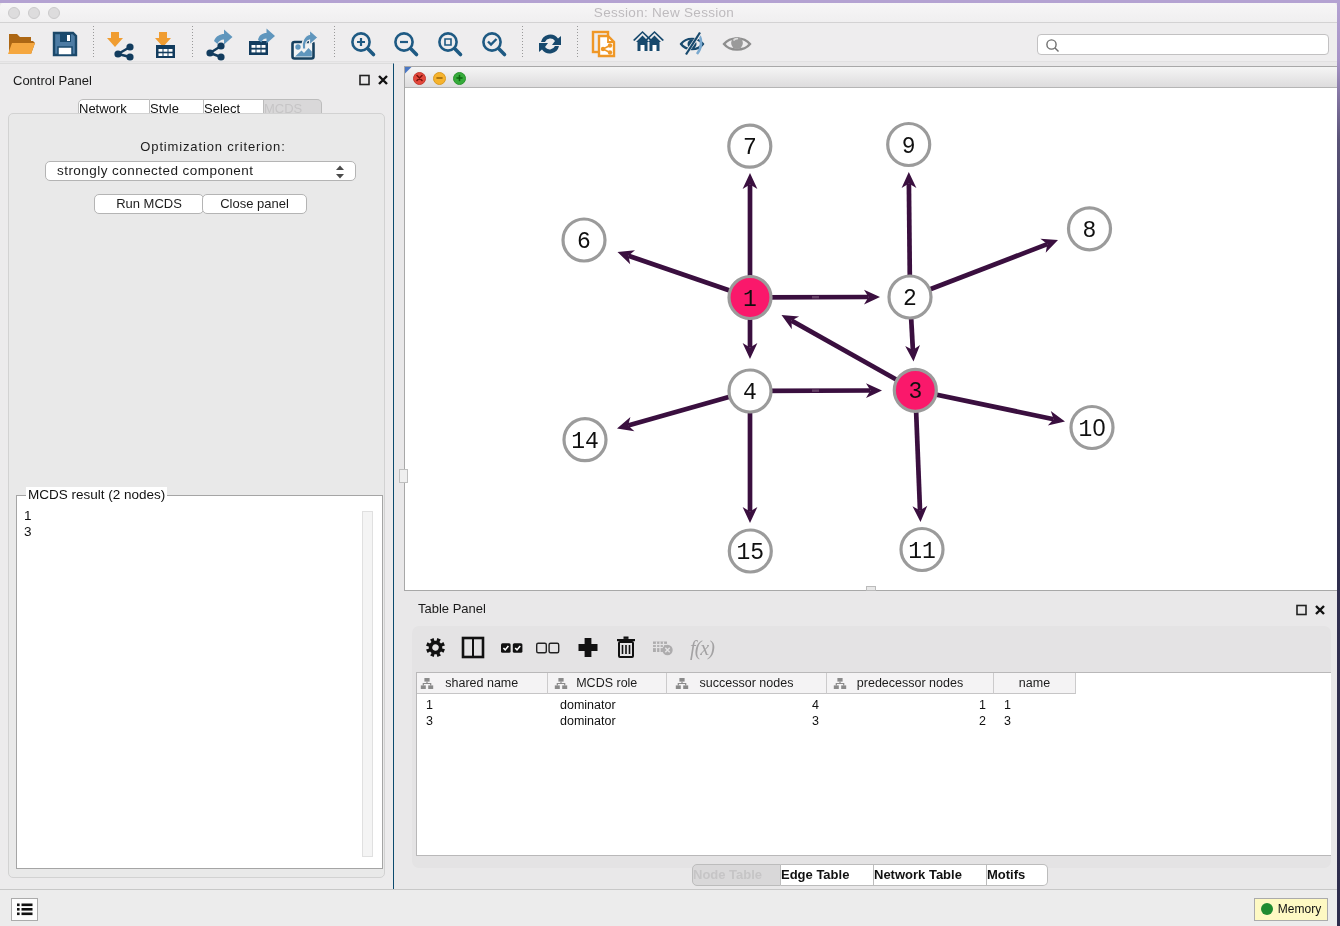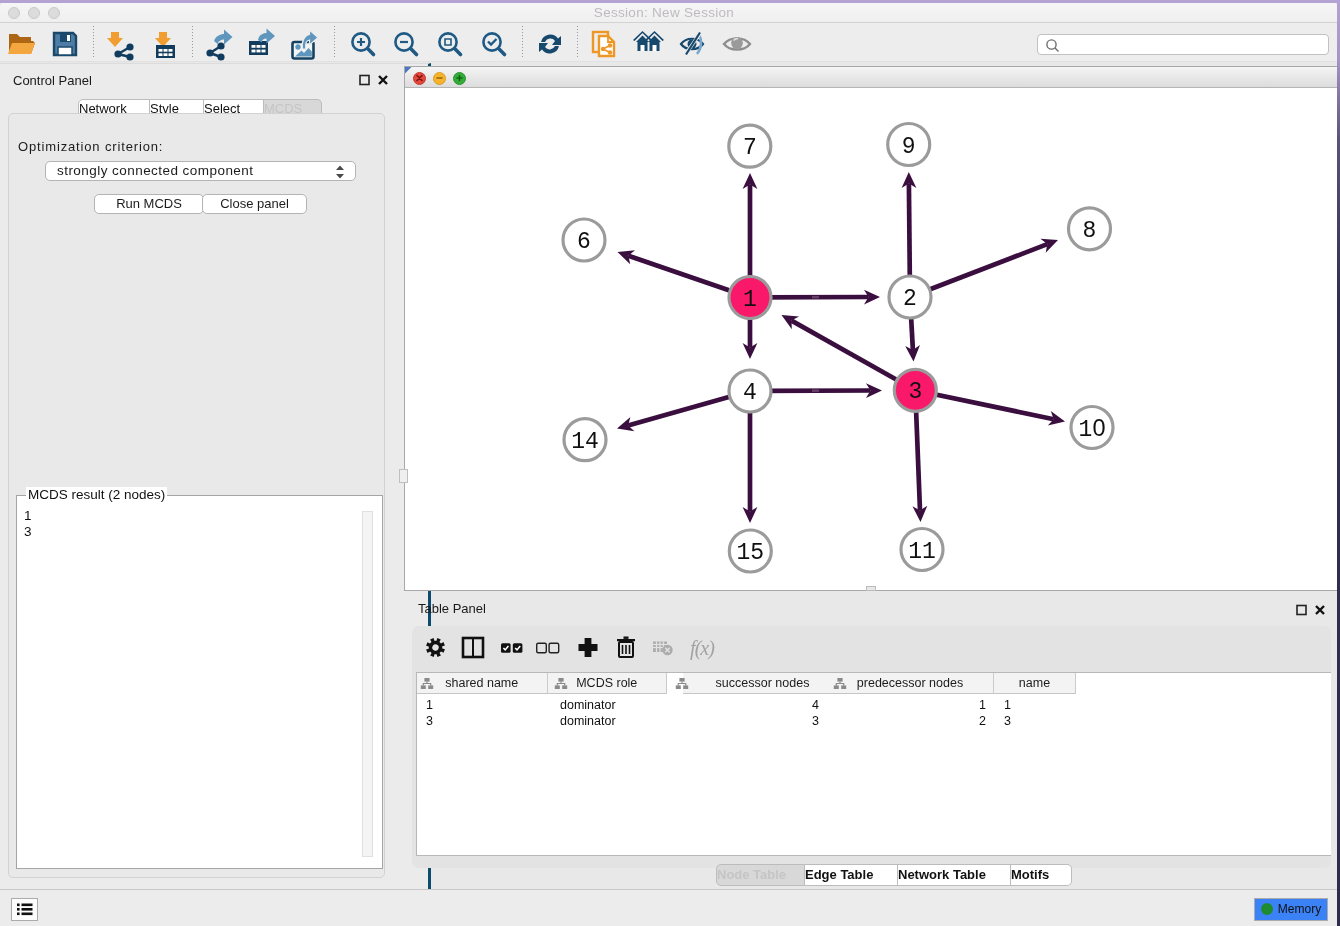--- a/index.html
+++ b/index.html
@@ -10,29 +10,29 @@
 #purpletop { left:0; top:0; width:1340px; height:3px; background:#b4a2d2; }
 #rightsliver { right:0; top:0; width:3px; height:926px; background:linear-gradient(#b4a2d2 0px,#a793c7 60px,#5a5378 140px,#312f50 300px,#2e2c4c 926px); }
 #titlebar { left:0; top:2px; width:1337px; height:20.5px; background:linear-gradient(#f7f6f7,#f0eff0); border-bottom:1px solid #d3d2d3; border-radius:5px 5px 0 0; }
 .tl { position:absolute; top:7px; width:12px; height:12px; border-radius:50%; background:#dddcdd; border:1px solid #cbcacb; box-sizing:border-box; }
 #titletext { position:absolute; left:0; right:12px; top:4.5px; text-align:center; font-size:13.5px; color:#bebbbe; letter-spacing:0.3px; }
 
 #toolbar { left:0; top:23px; width:1337px; height:39px; background:#eeedee; border-bottom:1px solid #e2e1e2; }
 .sep { position:absolute; top:3px; height:33px; width:1px; background-image:linear-gradient(#999 34%, rgba(0,0,0,0) 0%); background-size:1px 3px; }
 #searchbox { position:absolute; left:1037px; top:11px; width:292px; height:21px; background:#fff; border:1px solid #c2c1c2; border-radius:4px; }
 
-#cp { left:0; top:63px; width:393px; height:826px; background:#ecebec; border-top:1px solid #dcdcdc; border-right:3px solid #0c4a6e; box-sizing:content-box;padding-left:35px; }
+#cp { left:0; top:63px; width:393px; height:826px; background:#ecebec; border-top:1px solid #dcdcdc; border-right:1px solid #0c4a6e; box-sizing:content-box; }
 #cphead { position:absolute; left:13px; top:9px; font-size:13px; color:#1a1a1a; }
 .tabrow { position:absolute; display:flex; font-size:13px; }
 .tab { border:1px solid #bcbcbc; border-left:none; background:#fff; color:#111; text-align:left; line-height:18px; height:20px; }
 .tab.first { border-left:1px solid #bcbcbc; border-radius:5px 0 0 5px; }
 .tab.last { border-radius:0 5px 5px 0; }
 .tab.sel { background:#d9d8d9; color:#c6c5c6; }
 #cpbody { position:absolute; left:8px; top:49px; width:377px; height:765px; background:#e9e9e9; border:1px solid #d2d2d2; border-radius:5px; }
-#optlabel { position:absolute; left:0; width:100%; top:25px; text-indent:9px; font-size:13px; color:#1c1c1c; letter-spacing:0.85px; }
+#optlabel { position:absolute; left:12px; width:100%; top:25px; text-align:center; text-indent:9px; font-size:13px; color:#1c1c1c; letter-spacing:0.85px; }
 #combo { position:absolute; left:36px; top:47px; width:311px; height:20px; background:#fff; border:1px solid #b4b4b4; border-radius:5px; font-size:13.5px; color:#1c1c1c; line-height:18px; padding-left:11px; letter-spacing:0.45px; }
 .btn { position:absolute; top:80px; height:20px; background:#fff; border:1px solid #b4b4b4; border-radius:5px; font-size:13px; color:#1c1c1c; text-align:center; line-height:18px; }
 #mcdsbox { position:absolute; left:7px; top:381px; width:367px; height:374px; background:#fff; border:1px solid #a5a5a5; }
 #mcdslegend { position:absolute; left:9px; top:-9px; background:#fff; padding:0 2px; font-size:13.5px; color:#111; }
 #mcdstext { position:absolute; left:7px; top:12px; font-size:13.5px; color:#111; line-height:16px; }
 #mcdsscroll { position:absolute; right:9px; top:15px; width:11px; height:346px; background:#f4f4f4; border:1px solid #e0e0e0; }
 
 #frame { left:404px; top:66px; width:934px; height:525px; background:#fff; border:1px solid #a8a8a8; }
 #frametitle { position:absolute; left:0; top:0; width:100%; height:21px; background:linear-gradient(#f5f5f5,#dddcdd); border-bottom:1px solid #b5b5b5; }
 #frametext { position:absolute; left:4px; width:100%; top:4px; text-align:center; font-size:12.5px; font-weight:bold; color:#111; letter-spacing:0.3px; }
@@ -41,21 +41,21 @@
 #tp { left:394px; top:599px; width:943px; height:290px; }
 #tphead { position:absolute; left:24px; top:2px; font-size:13px; color:#1a1a1a; }
 #tpinner { position:absolute; left:18px; top:27px; width:919px; height:242px; background:#e4e3e4; border-radius:7px; }
 #tptable { position:absolute; left:22px; top:73px; width:915px; height:184px; background:#fff; border:1px solid #b9b8b9; border-right:none; }
 .hcell { position:absolute; top:0; height:21px; background:#f4f3f4; border-right:1px solid #cccbcc; border-bottom:1px solid #c6c5c6; font-size:12.5px; color:#1c1c1c; text-align:center; line-height:21px; }
 .rcell { position:absolute; font-size:12.5px; color:#111; height:16px; line-height:16px; }
 .bottomtabs { position:absolute; display:flex; font-size:13px; font-weight:bold; }
 
 #statusbar { left:0; top:889px; width:1337px; height:37px; background:#ececec; border-top:1px solid #c8c8c8; }
 #listbtn { position:absolute; left:11px; top:8px; width:27px; height:23px; background:#fdfdfd; border:1px solid #ababab; }
-#membtn { position:absolute; left:1254px; top:8px; width:74px; height:23px; background:#3b82f6; border:1px solid #ababab; font-size:12px; color:#111; text-align:center; line-height:21px; }
+#membtn { position:absolute; left:1254px; top:8px; width:74px; height:23px; background:#fef9c3; border:1px solid #ababab; font-size:12px; color:#111; text-align:center; line-height:21px; }
 svg text { font-family:"Liberation Mono", monospace; }
 </style>
 </head>
 <body>
 <div class="abs" id="titlebar"></div>
 <div class="abs" id="purpletop"></div>
 <div class="tl" style="left:8px;"></div>
 <div class="tl" style="left:28px;"></div>
 <div class="tl" style="left:48px;"></div>
 <div id="titletext">Session: New Session</div>
@@ -350,21 +350,21 @@
           </g>
           <circle cx="5.5" cy="2.5" r="5.2"></circle>
           <path d="M 3.3 0.3 L 7.7 4.7 M 7.7 0.3 L 3.3 4.7" stroke="#e4e3e4" stroke-width="1.4"></path>
         </g>
       <text x="290" y="28.5" style="font:italic 20px 'Liberation Serif'; letter-spacing:-1px" fill="#a3a2a3" text-anchor="middle">f(x)</text>
     </svg>
   </div>
   <div id="tptable">
     <div class="hcell" style="left:0px; width:130.5px;">shared name</div>
     <div class="hcell" style="left:130.5px; width:119.5px;">MCDS role</div>
-    <div class="hcell" style="left:266px; width:160px;">successor nodes</div>
+    <div class="hcell" style="left:250px; width:160px;">successor nodes</div>
     <div class="hcell" style="left:410px; width:167px;">predecessor nodes</div>
     <div class="hcell" style="left:577px; width:82px;">name</div>
     <svg width="600" height="21" style="position:absolute;left:0;top:0" id="treeicons">
       <g fill="#8a8a8a">
         <g transform="translate(10,10.5)">
             <rect x="-2.6" y="-5.5" width="5.2" height="3.6"></rect>
             <rect x="-6.2" y="1.9" width="5" height="3.6"></rect>
             <rect x="1.2" y="1.9" width="5" height="3.6"></rect>
             <path d="M -3.7 1.9 L -3.7 0 L 3.7 0 L 3.7 1.9 M 0 0 L 0 -1.9" stroke="#8a8a8a" stroke-width="1.2" fill="none"></path>
           </g>
@@ -392,21 +392,21 @@
     <div class="rcell" style="left:143px;top:24px;">dominator</div>
     <div class="rcell" style="left:322px;top:24px; width:80px; text-align:right;">4</div>
     <div class="rcell" style="left:489px;top:24px; width:80px; text-align:right;">1</div>
     <div class="rcell" style="left:587px;top:24px;">1</div>
     <div class="rcell" style="left:9px;  top:40px;">3</div>
     <div class="rcell" style="left:143px;top:40px;">dominator</div>
     <div class="rcell" style="left:322px;top:40px; width:80px; text-align:right;">3</div>
     <div class="rcell" style="left:489px;top:40px; width:80px; text-align:right;">2</div>
     <div class="rcell" style="left:587px;top:40px;">3</div>
   </div>
-  <div class="bottomtabs" style="left:298px; top:265px;margin-left:24px;">
+  <div class="bottomtabs" style="left:298px; top:265px;">
     <div class="tab first sel" style="width:89px; height:22px; line-height:20px;">Node Table</div>
     <div class="tab" style="width:93px; height:22px; line-height:20px;">Edge Table</div>
     <div class="tab" style="width:113px; height:22px; line-height:20px;">Network Table</div>
     <div class="tab last" style="width:61px; height:22px; line-height:20px;">Motifs</div>
   </div>
 </div>
 
 <div class="abs" id="statusbar">
   <div id="listbtn">
     <svg width="25" height="21" viewBox="0 0 25 21">

